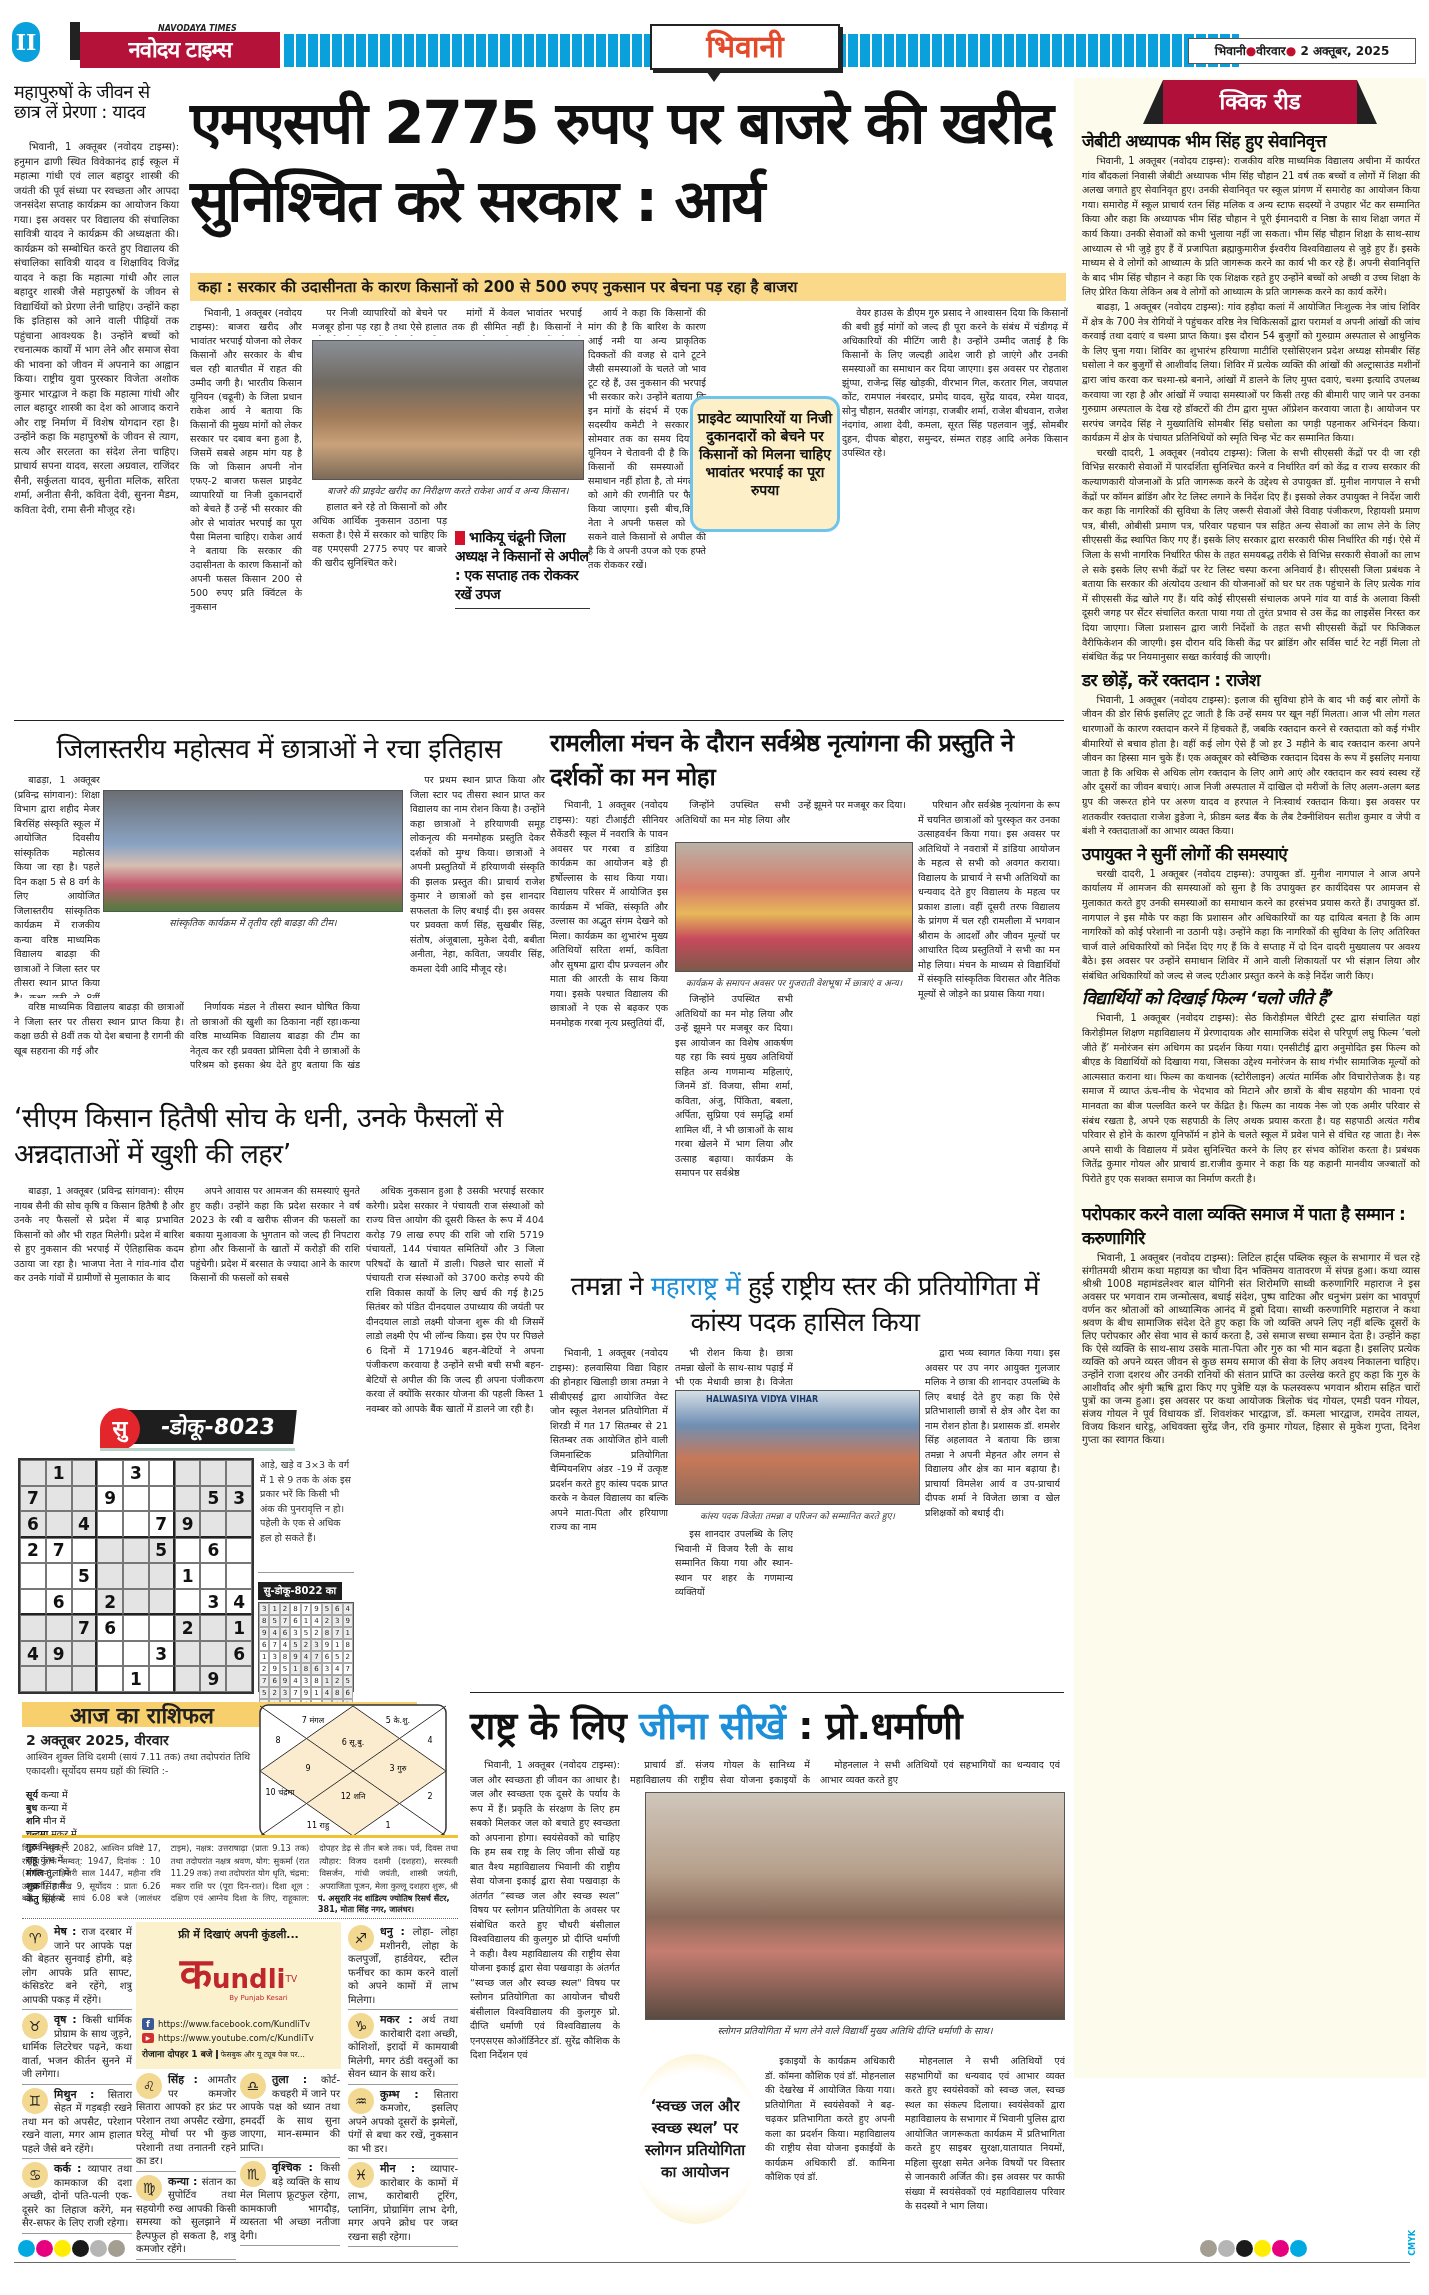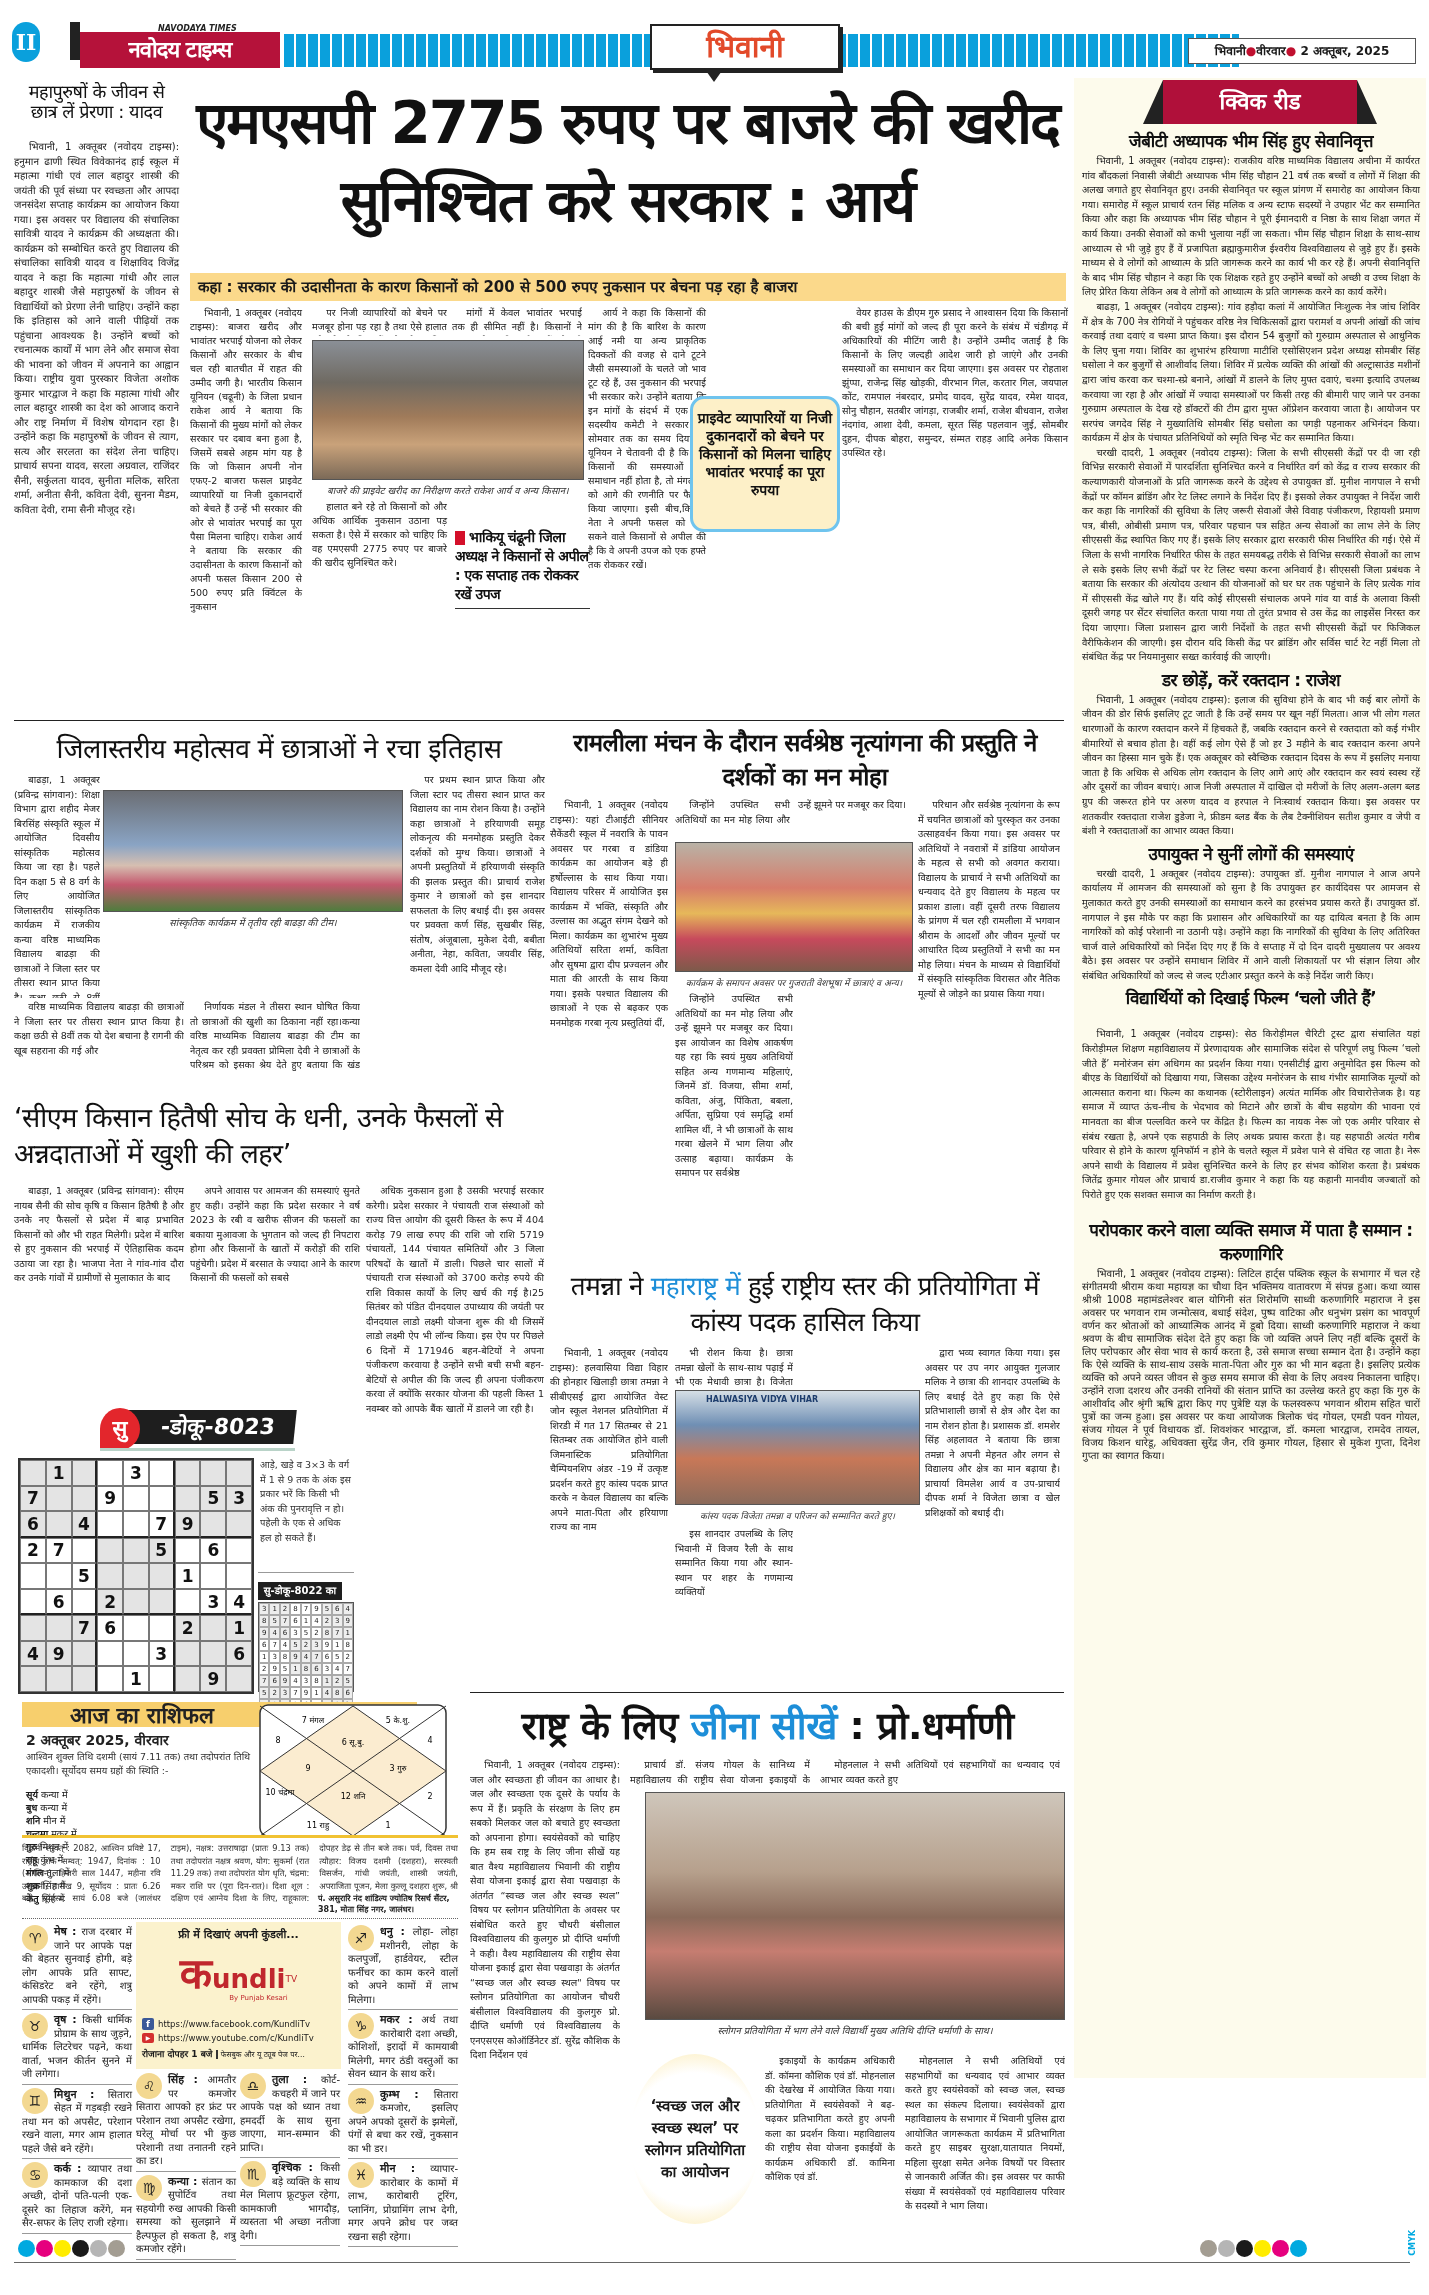--- a/index.html
+++ b/index.html
@@ -1,21 +1,21 @@
 <!DOCTYPE html>
 <html><head>
 <meta charset="utf-8">
 <style>
 *{box-sizing:border-box;margin:0;padding:0}
 html,body{width:1429px;height:2295px;background:#fff;overflow:hidden}
 body{position:relative;font-family:"DejaVu Sans",sans-serif;color:#1a1a1a}
 .abs{position:absolute}
 .body-text{font-family:"DejaVu Sans",sans-serif;font-size:10.5px;line-height:15.2px;text-align:justify;color:#222}
 .body-text p{text-indent:1.5em}
-.head{font-family:"DejaVu Sans",sans-serif;font-weight:bold;color:#111;line-height:1.12;text-align:center;letter-spacing:-0.5px}
+.head{font-family:"DejaVu Sans",sans-serif;font-weight:bold;color:#111;line-height:1.12;letter-spacing:-0.5px}
 .thin-head{font-family:"DejaVu Sans",sans-serif;font-weight:normal;color:#111;line-height:1.15;text-align:center;letter-spacing:-0.5px}
 .photo{background:linear-gradient(135deg,#7a6a58 0%,#b89c7c 35%,#8d7a63 60%,#5c4e40 100%);border:1px solid #555}
 .caption{font-style:italic;font-size:10.5px;text-align:center;color:#333}
 .rule{background:#222;height:1px}
 
 .masthead-num{left:12px;top:22px;width:28px;height:40px;border-radius:14px;background:#0aa0dc;color:#fff;font-weight:bold;font-size:22px;text-align:center;line-height:40px;font-family:"DejaVu Serif",serif}
 .paper-brand-small{left:56px;top:23px;font-size:8px;font-weight:bold;font-style:italic;color:#222}
 .brand-box{left:28px;top:32px;width:74px;height:36px;background:#b5123a;color:#fff;font-weight:bold;font-size:19px;line-height:36px;text-align:center;letter-spacing:-1px}
 .brand-flag{left:24px;top:22px;width:14px;height:34px;background:#222}
 .stripes{left:103px;top:34px;width:795px;height:33px;background:repeating-linear-gradient(90deg,#0aa0dc 0 10px,#fff 10px 12px)}
@@ -461,21 +461,21 @@
         <p>भिवानी, 1 अक्तूबर (नवोदय टाइम्स): इलाज की सुविधा होने के बाद भी कई बार लोगों के जीवन की डोर सिर्फ इसलिए टूट जाती है कि उन्हें समय पर खून नहीं मिलता। आज भी लोग गलत धारणाओं के कारण रक्तदान करने में हिचकते हैं, जबकि रक्तदान करने से रक्तदाता को कई गंभीर बीमारियों से बचाव होता है। वहीं कई लोग ऐसे हैं जो हर 3 महीने के बाद रक्तदान करना अपने जीवन का हिस्सा मान चुके हैं। एक अक्तूबर को स्वैच्छिक रक्तदान दिवस के रूप में इसलिए मनाया जाता है कि अधिक से अधिक लोग रक्तदान के लिए आगे आएं और रक्तदान कर स्वयं स्वस्थ रहें और दूसरों का जीवन बचाएं। आज निजी अस्पताल में दाखिल दो मरीजों के लिए अलग-अलग ब्लड ग्रुप की जरूरत होने पर अरुण यादव व हरपाल ने निःस्वार्थ रक्तदान किया। इस अवसर पर शतकवीर रक्तदाता राजेश डुडेजा ने, फ्रीडम ब्लड बैंक के लैब टैक्नीशियन सतीश कुमार व जेपी व बंशी ने रक्तदाताओं का आभार व्यक्त किया।</p>
       </div>
     </div>
     <div>
       <div class="head" style="font-size: 17px; line-height: 24px; margin: 3px 0px 1px;">उपायुक्त ने सुनीं लोगों की समस्याएं</div>
       <div class="body-text" style="font-size: 9.6px; line-height: 14.6px;">
         <p>चरखी दादरी, 1 अक्तूबर (नवोदय टाइम्स): उपायुक्त डॉ. मुनीश नागपाल ने आज अपने कार्यालय में आमजन की समस्याओं को सुना है कि उपायुक्त हर कार्यदिवस पर आमजन से मुलाकात करते हुए उनकी समस्याओं का समाधान करने का हरसंभव प्रयास करते हैं। उपायुक्त डॉ. नागपाल ने इस मौके पर कहा कि प्रशासन और अधिकारियों का यह दायित्व बनता है कि आम नागरिकों को कोई परेशानी ना उठानी पड़े। उन्होंने कहा कि नागरिकों की सुविधा के लिए अतिरिक्त चार्ज वाले अधिकारियों को निर्देश दिए गए हैं कि वे सप्ताह में दो दिन दादरी मुख्यालय पर अवश्य बैठे। इस अवसर पर उन्होंने समाधान शिविर में आने वाली शिकायतों पर भी संज्ञान लिया और संबंधित अधिकारियों को जल्द से जल्द एटीआर प्रस्तुत करने के कड़े निर्देश जारी किए।</p>
       </div>
     </div>
     <div>
-      <div class="head" style="font-size: 17px; line-height: 24px; margin: 3px 0px 17px;">विद्यार्थियों को दिखाई फिल्म ‘चलो जीते हैं’</div>
+      <div class="head" style="font-size: 17px; line-height: 24px; margin: 3px 0px 1px; font-style: italic;">विद्यार्थियों को दिखाई फिल्म ‘चलो जीते हैं’</div>
       <div class="body-text" style="font-size: 9.6px; line-height: 14.6px;">
         <p>भिवानी, 1 अक्तूबर (नवोदय टाइम्स): सेठ किरोड़ीमल चैरिटी ट्रस्ट द्वारा संचालित यहां किरोड़ीमल शिक्षण महाविद्यालय में प्रेरणादायक और सामाजिक संदेश से परिपूर्ण लघु फिल्म ‘चलो जीते हैं’ मनोरंजन संग अधिगम का प्रदर्शन किया गया। एनसीटीई द्वारा अनुमोदित इस फिल्म को बीएड के विद्यार्थियों को दिखाया गया, जिसका उद्देश्य मनोरंजन के साथ गंभीर सामाजिक मूल्यों को आत्मसात कराना था। फिल्म का कथानक (स्टोरीलाइन) अत्यंत मार्मिक और विचारोत्तेजक है। यह समाज में व्याप्त ऊंच-नीच के भेदभाव को मिटाने और छात्रों के बीच सहयोग की भावना एवं मानवता का बीज पल्लवित करने पर केंद्रित है। फिल्म का नायक नेरू जो एक अमीर परिवार से संबंध रखता है, अपने एक सहपाठी के लिए अथक प्रयास करता है। यह सहपाठी अत्यंत गरीब परिवार से होने के कारण यूनिफॉर्म न होने के चलते स्कूल में प्रवेश पाने से वंचित रह जाता है। नेरू अपने साथी के विद्यालय में प्रवेश सुनिश्चित करने के लिए हर संभव कोशिश करता है। प्रबंधक जितेंद्र कुमार गोयल और प्राचार्य डा.राजीव कुमार ने कहा कि यह कहानी मानवीय जज्बातों को पिरोते हुए एक सशक्त समाज का निर्माण करती है।</p>
       </div>
     </div>
     <div>
       <div class="head" style="font-size: 17px; line-height: 24px; margin: 15px 0px 1px;">परोपकार करने वाला व्यक्ति समाज में पाता है सम्मान : करुणागिरि</div>
       <div class="body-text" style="font-size: 10px; line-height: 13px;">
         <p>भिवानी, 1 अक्तूबर (नवोदय टाइम्स): लिटिल हार्ट्स पब्लिक स्कूल के सभागार में चल रहे संगीतमयी श्रीराम कथा महायज्ञ का चौथा दिन भक्तिमय वातावरण में संपन्न हुआ। कथा व्यास श्रीश्री 1008 महामंडलेश्वर बाल योगिनी संत शिरोमणि साध्वी करुणागिरि महाराज ने इस अवसर पर भगवान राम जन्मोत्सव, बधाई संदेश, पुष्प वाटिका और धनुभंग प्रसंग का भावपूर्ण वर्णन कर श्रोताओं को आध्यात्मिक आनंद में डूबो दिया। साध्वी करुणागिरि महाराज ने कथा श्रवण के बीच सामाजिक संदेश देते हुए कहा कि जो व्यक्ति अपने लिए नहीं बल्कि दूसरों के लिए परोपकार और सेवा भाव से कार्य करता है, उसे समाज सच्चा सम्मान देता है। उन्होंने कहा कि ऐसे व्यक्ति के साथ-साथ उसके माता-पिता और गुरु का भी मान बढ़ता है। इसलिए प्रत्येक व्यक्ति को अपने व्यस्त जीवन से कुछ समय समाज की सेवा के लिए अवश्य निकालना चाहिए। उन्होंने राजा दशरथ और उनकी रानियों की संतान प्राप्ति का उल्लेख करते हुए कहा कि गुरु के आशीर्वाद और श्रृंगी ऋषि द्वारा किए गए पुत्रेष्टि यज्ञ के फलस्वरूप भगवान श्रीराम सहित चारों पुत्रों का जन्म हुआ। इस अवसर पर कथा आयोजक त्रिलोक चंद गोयल, एमडी पवन गोयल, संजय गोयल ने पूर्व विधायक डॉ. शिवशंकर भारद्वाज, डॉ. कमला भारद्वाज, रामदेव तायल, विजय किशन धारेडू, अधिवक्ता सुरेंद्र जैन, रवि कुमार गोयल, हिसार से मुकेश गुप्ता, दिनेश गुप्ता का स्वागत किया।</p>
       </div>
     </div>

